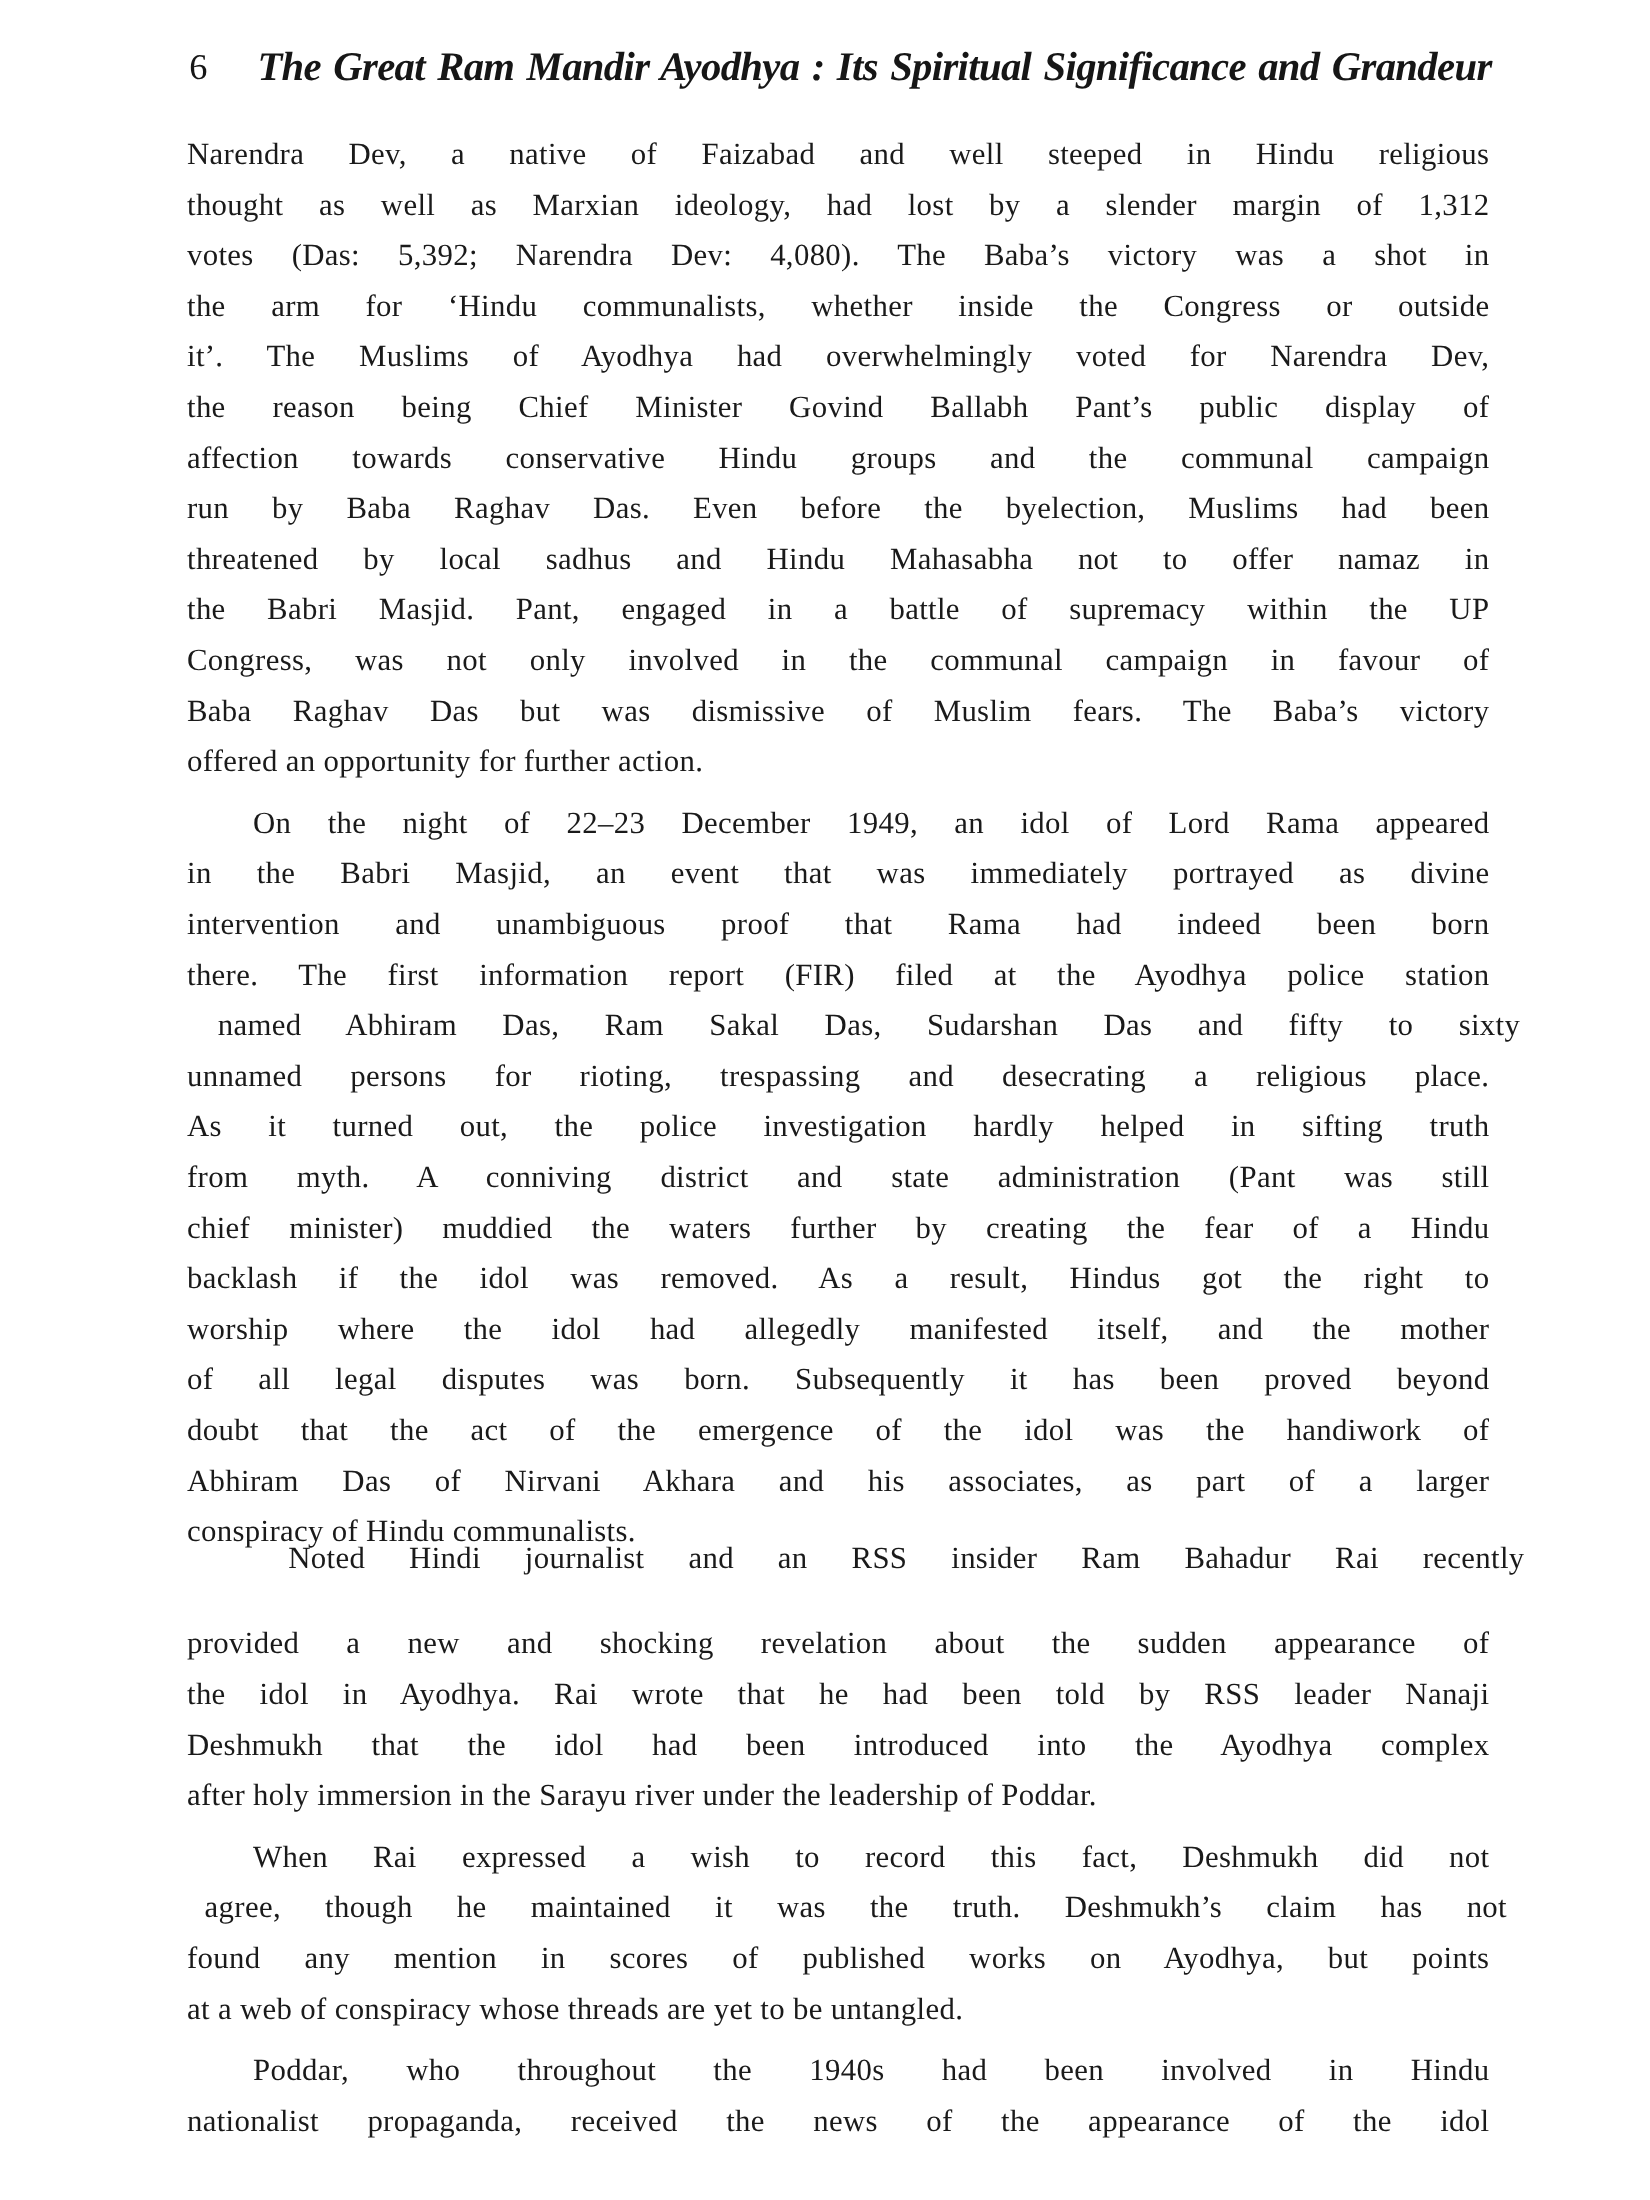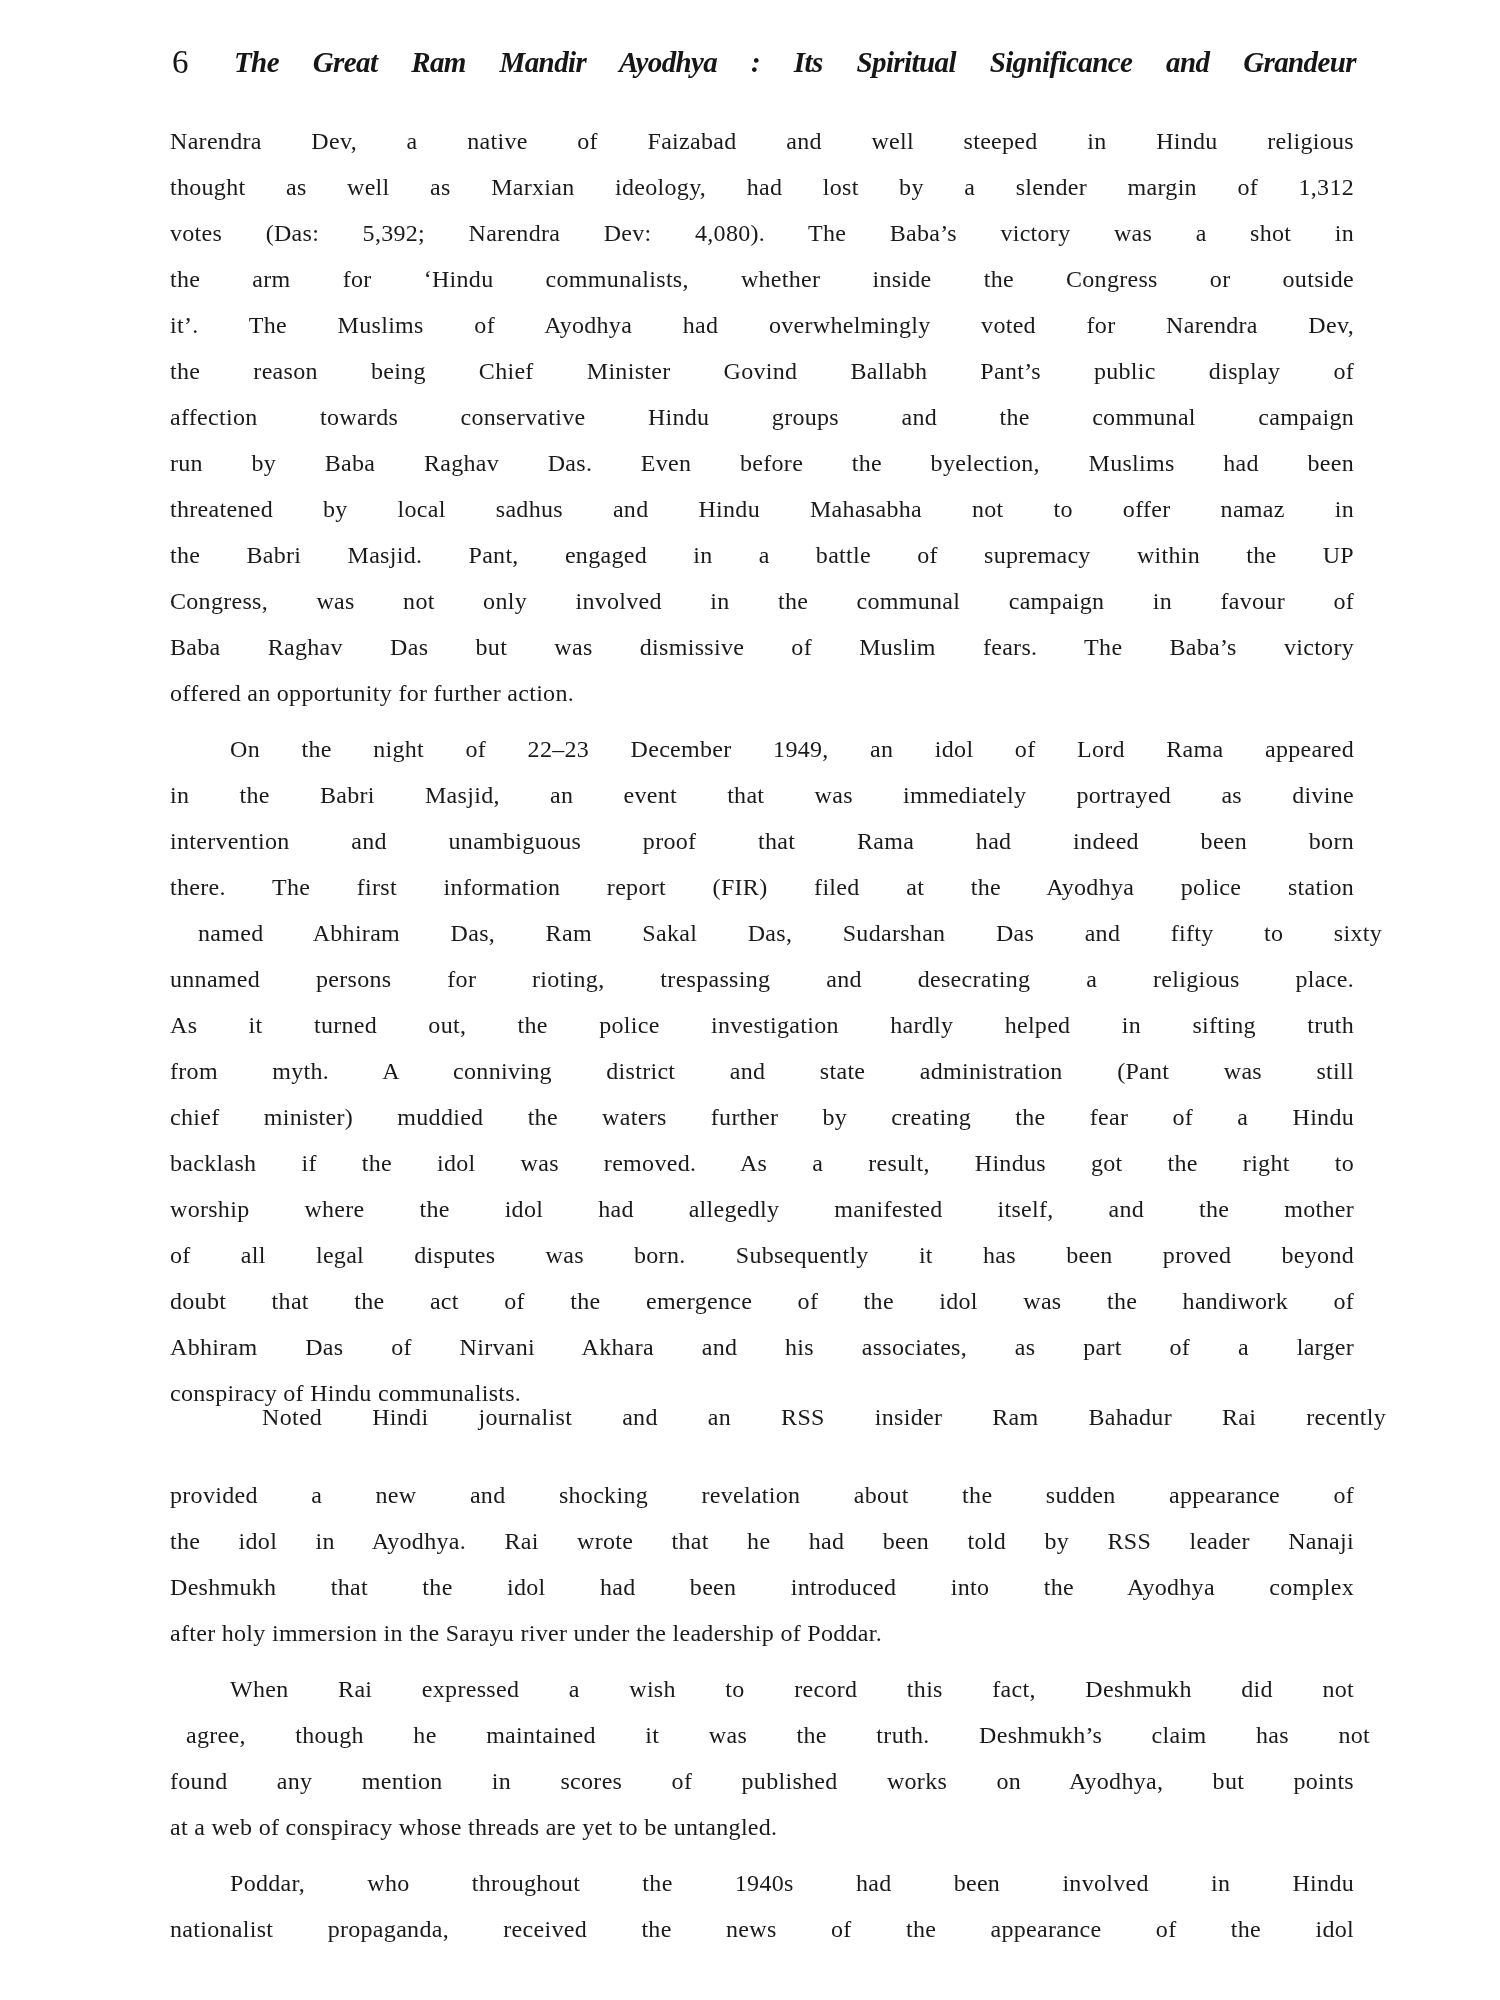--- a/index.html
+++ b/index.html
@@ -1,25 +1,25 @@
 <!DOCTYPE html>
 <html><head>
 <meta charset="utf-8">
 <style>
   html, body { margin: 0; padding: 0; background: #ffffff; }
   body { width: 1500px; height: 2000px; position: relative; overflow: hidden; }
   .page { position: absolute; left: 0; top: 0; width: 1500px; height: 2000px; background: #ffffff; }
   .running-head { position: absolute; left: 170px; top: 42px; width: 1186px; height: 40px;
     font-family: "Liberation Serif", "DejaVu Serif", serif; color: #161616; }
   .page-num { position: absolute; left: 2px; top: 0; font-size: 33px; line-height: 40px; }
-  .head-title { position: absolute; left: 64px; right: 0; top: 0; font-size: 29px; line-height: 40px;
+  .head-title { position: absolute; left: 64px; right: 0; top: 0; font-size: 37px; line-height: 40px;
     font-style: italic; font-weight: bold; letter-spacing: -0.6px; white-space: nowrap; text-align: justify; text-align-last: justify; }
   .body-text { position: absolute; left: 170px; top: 0; width: 1184px; }
   .line { position: absolute; left: 0; width: 1184px; height: 46px; line-height: 46px;
-    font-family: "Liberation Serif", "DejaVu Serif", serif; font-size: 24px; color: #1a1a1a;
+    font-family: "Liberation Serif", "DejaVu Serif", serif; font-size: 28px; color: #1a1a1a;
     white-space: nowrap; text-align: justify; text-align-last: justify; letter-spacing: 0.3px; }
   .line.last { text-align-last: left; }
   .line.indent { left: 60px; width: 1124px; }
 </style>
 </head>
 <body>
 
 <div class="page">
   <div class="running-head">
     <span class="page-num">6</span>

